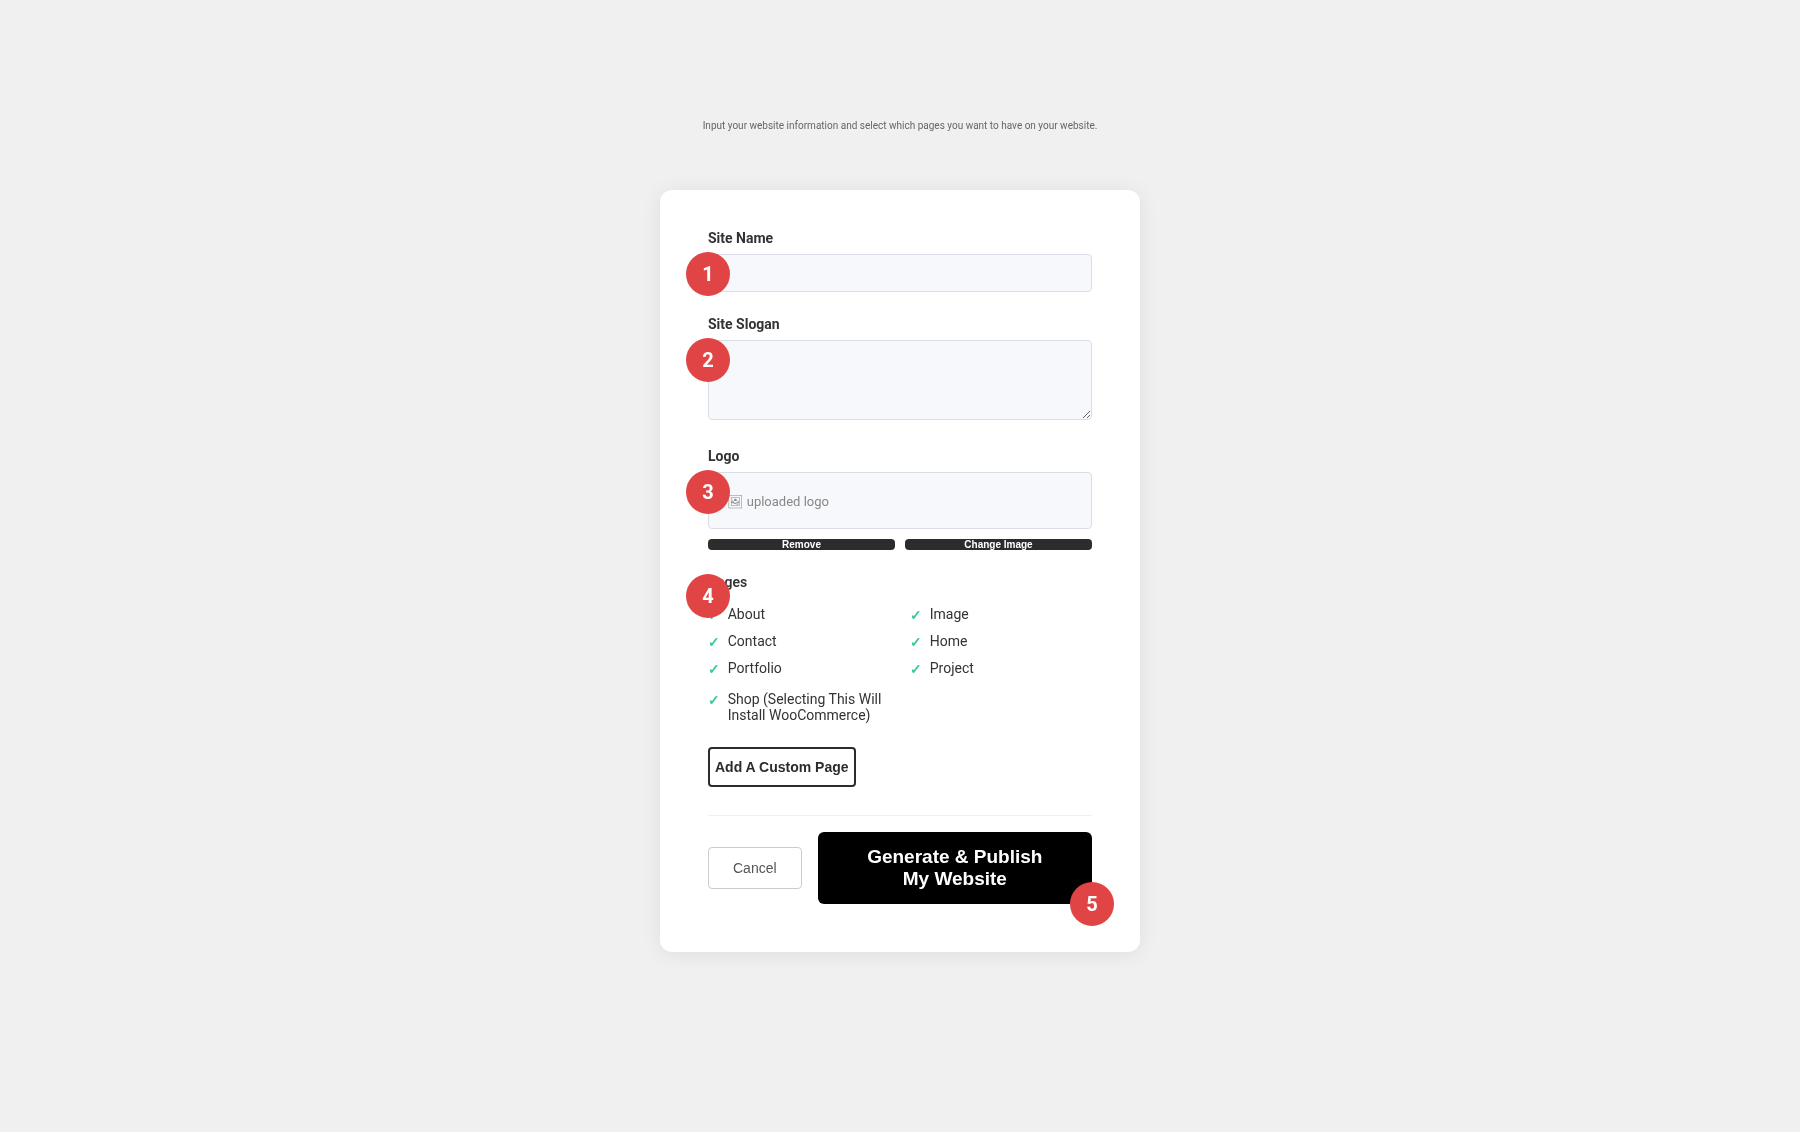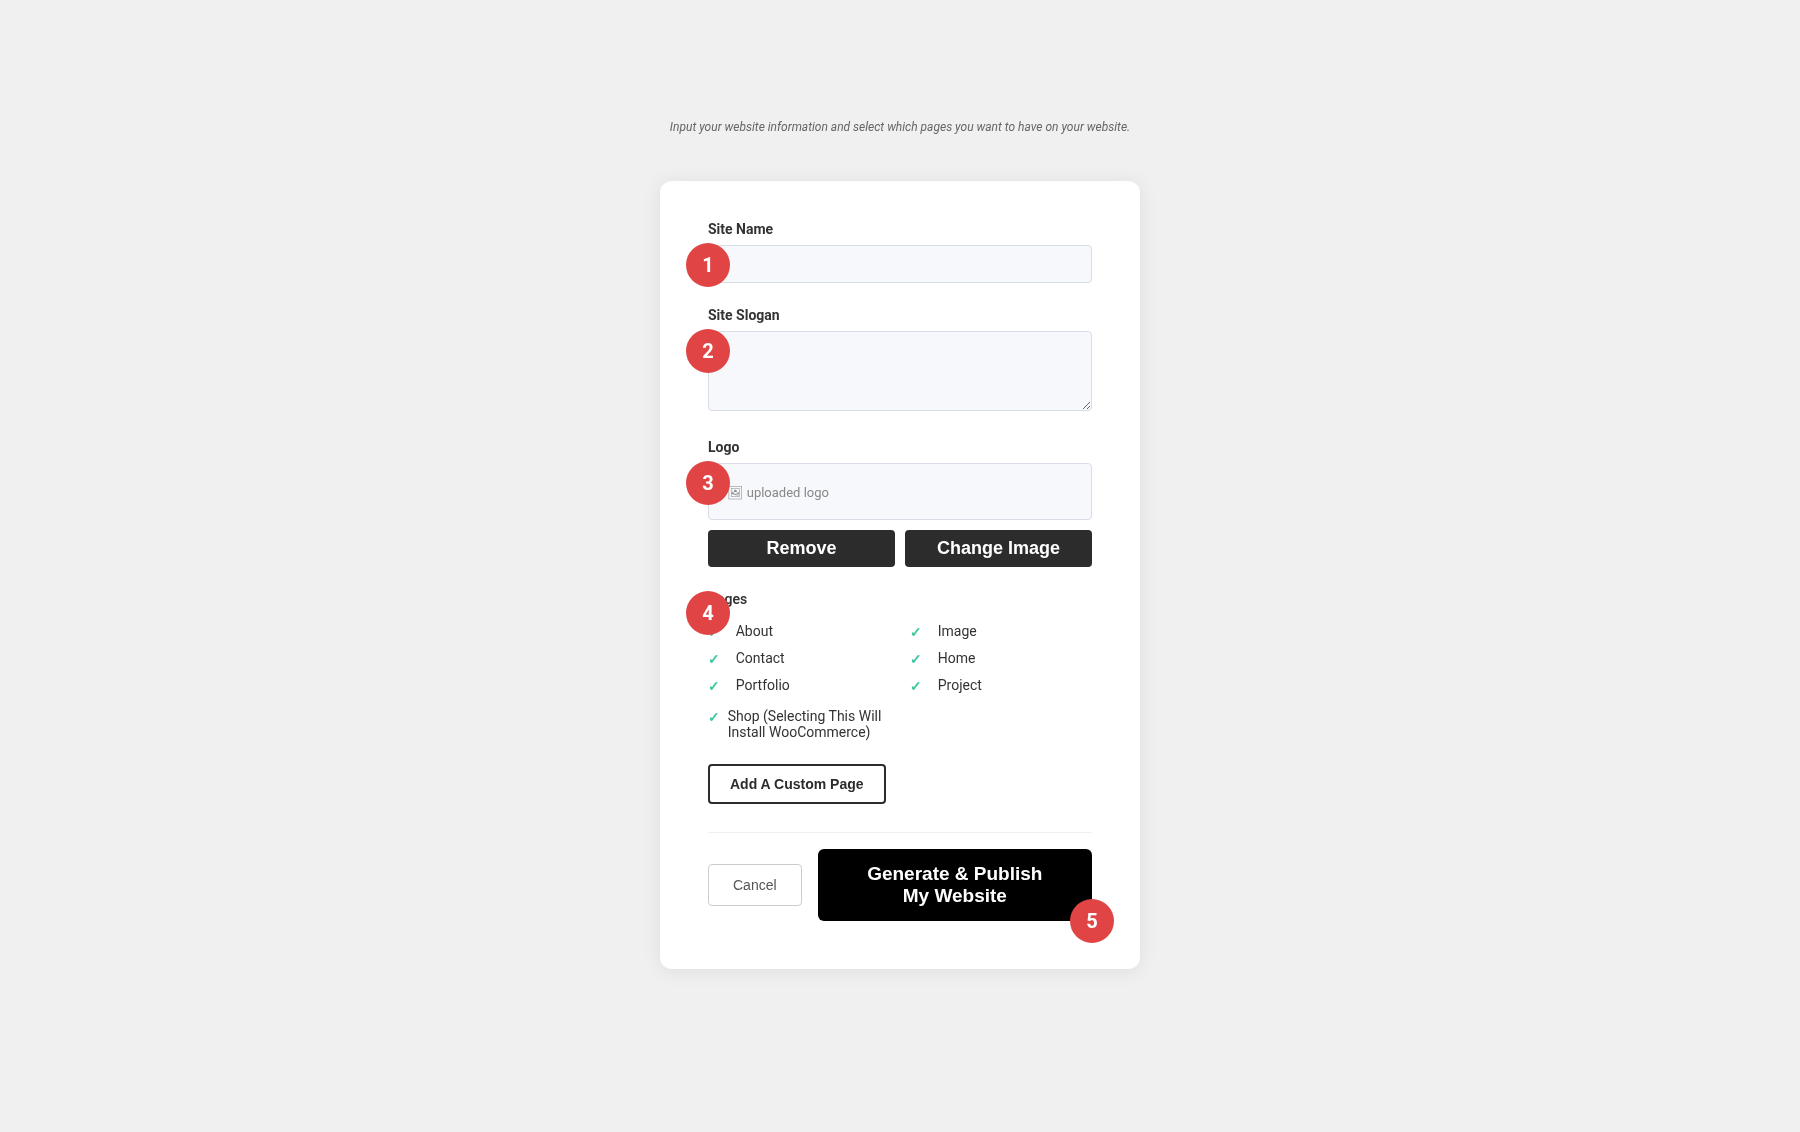--- a/index.html
+++ b/index.html
@@ -25,26 +25,25 @@
 
     .page-title {
       font-size: 32px;
       font-weight: 700;
       color: #2c2c2c;
       line-height: 1.3;
       margin-bottom: 16px;
     }
 
     .page-subtitle {
-      font-size: 12px;
+      font-size: 10px;
       color: #666;
       line-height: 1.6;
       max-width: 480px;
-      margin: 4px auto;
-      font-style: italic;
+      margin: 16px auto;
     }
 
     .form-card {
       background: #fff;
       border-radius: 12px;
       box-shadow: 0 2px 20px rgba(0,0,0,0.08);
       padding: 40px 48px 48px;
       width: 480px;
       position: relative;
     }
@@ -126,26 +125,26 @@
       content: '🖼 ';
     }
 
     .logo-buttons {
       display: flex;
       gap: 10px;
     }
 
     .btn-dark {
       flex: 1;
-      padding: 8px;
+      padding: 0;
       background: #2c2c2c;
       color: #fff;
       border: none;
       border-radius: 4px;
-      font-size: 18px;
+      font-size: 10px;
       font-weight: 600;
       cursor: pointer;
       transition: background 0.2s;
     }
 
     .pages-section {
       position: relative;
       margin-bottom: 28px;
     }
 
@@ -158,21 +157,21 @@
 
     .pages-grid {
       display: grid;
       grid-template-columns: 1fr 1fr;
       gap: 10px 20px;
     }
 
     .page-item {
       display: flex;
       align-items: center;
-      gap: 16px;
+      gap: 8px;
       font-size: 14px;
       color: #333;
     }
 
     .page-item-full {
       display: flex;
       align-items: flex-start;
       gap: 8px;
       font-size: 14px;
       color: #333;
@@ -182,21 +181,21 @@
 
     .check-icon {
       color: #3cc8a0;
       font-size: 14px;
       font-weight: 700;
       flex-shrink: 0;
       margin-top: 1px;
     }
 
     .btn-outline-dark {
-      padding: 10px 20px;
+      padding: 10px 5px;
       background: transparent;
       color: #2c2c2c;
       border: 2px solid #2c2c2c;
       border-radius: 4px;
       font-size: 14px;
       font-weight: 600;
       cursor: pointer;
       margin-top: 4px;
       display: inline-block;
     }

